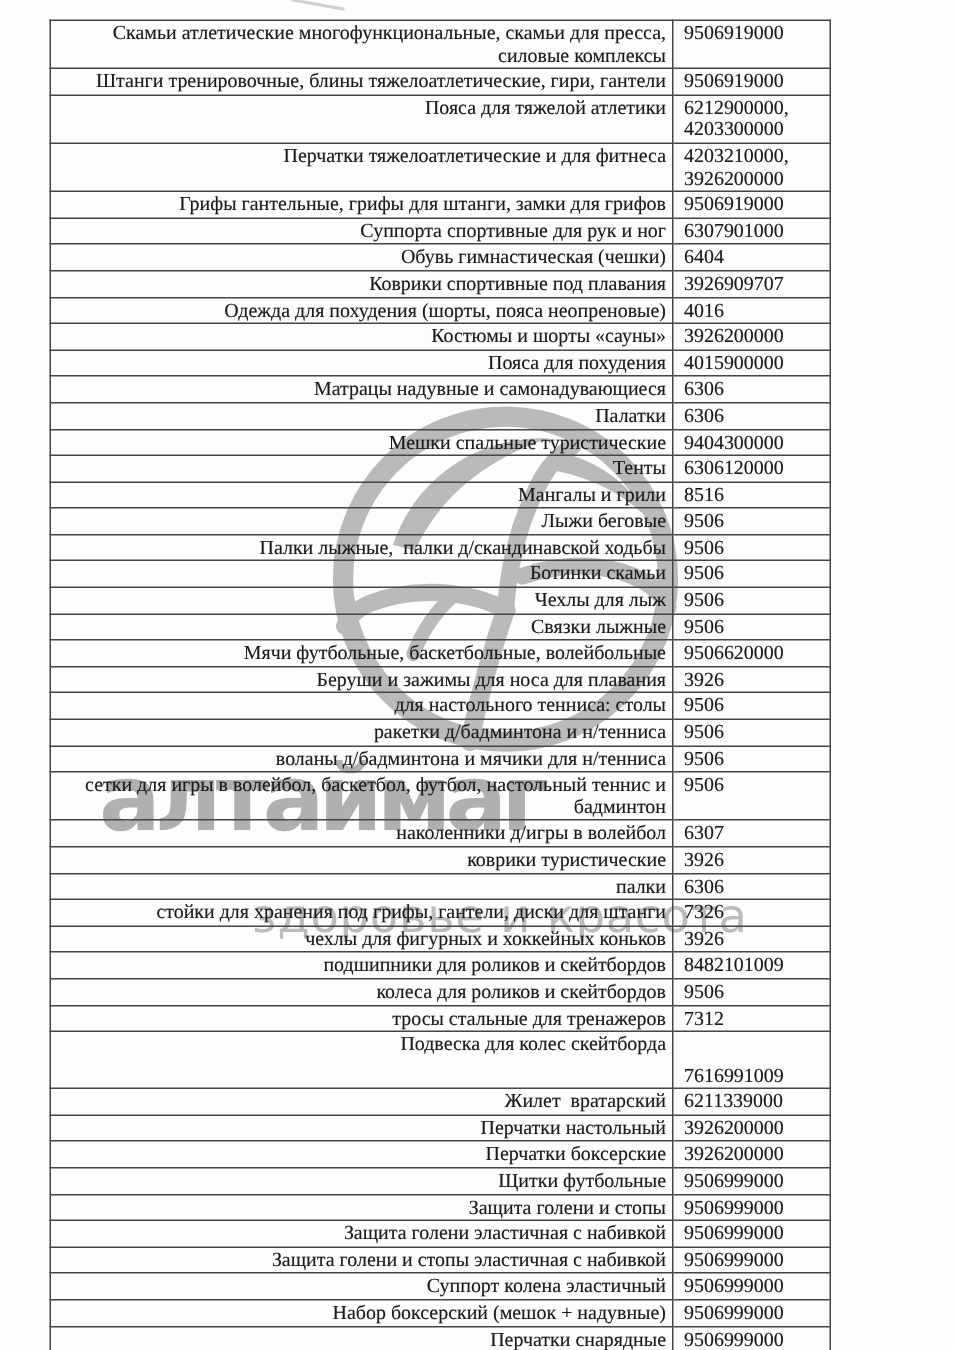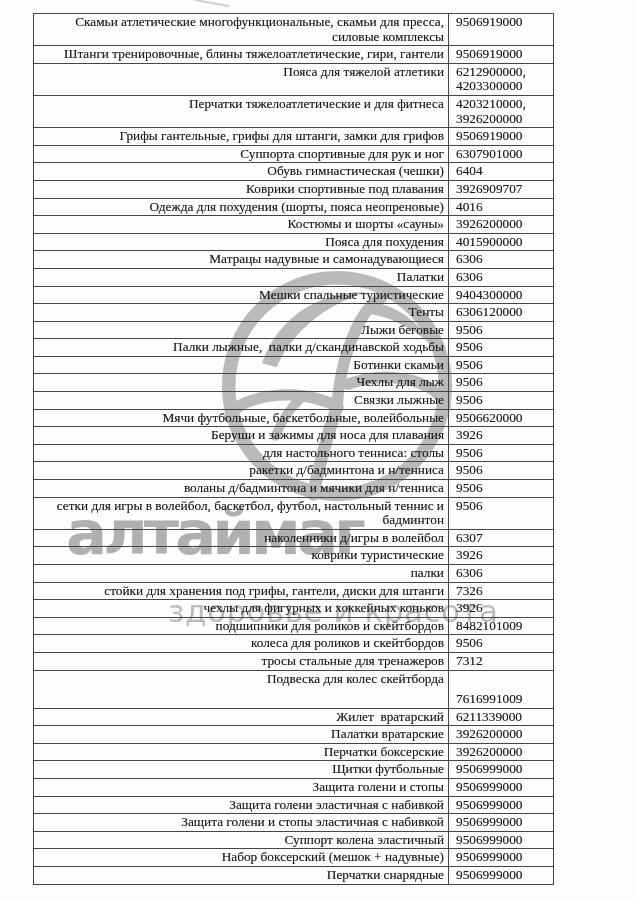--- a/index.html
+++ b/index.html
@@ -166,20 +166,24 @@
     </tr>
         <tr>
       <td class="name-cell">Мешки спальные туристические</td>
       <td class="code-cell">9404300000</td>
     </tr>
         <tr>
       <td class="name-cell">Тенты</td>
       <td class="code-cell">6306120000</td>
     </tr>
         <tr>
+      <td class="name-cell">Мангалы и грили</td>
+      <td class="code-cell">8516</td>
+    </tr>
+        <tr>
       <td class="name-cell">Лыжи беговые</td>
       <td class="code-cell">9506</td>
     </tr>
         <tr>
       <td class="name-cell">Палки лыжные,  палки д/скандинавской ходьбы</td>
       <td class="code-cell">9506</td>
     </tr>
         <tr>
       <td class="name-cell">Ботинки скамьи</td>
       <td class="code-cell">9506</td>
@@ -250,21 +254,21 @@
     </tr>
         <tr class="offset-row">
       <td class="name-cell">Подвеска для колес скейтборда</td>
       <td class="code-cell">7616991009</td>
     </tr>
         <tr>
       <td class="name-cell">Жилет  вратарский</td>
       <td class="code-cell">6211339000</td>
     </tr>
         <tr>
-      <td class="name-cell">Палатки вратарские</td>
+      <td class="name-cell">Перчатки настольный</td>
       <td class="code-cell">3926200000</td>
     </tr>
         <tr>
       <td class="name-cell">Перчатки боксерские</td>
       <td class="code-cell">3926200000</td>
     </tr>
         <tr>
       <td class="name-cell">Щитки футбольные</td>
       <td class="code-cell">9506999000</td>
     </tr>

